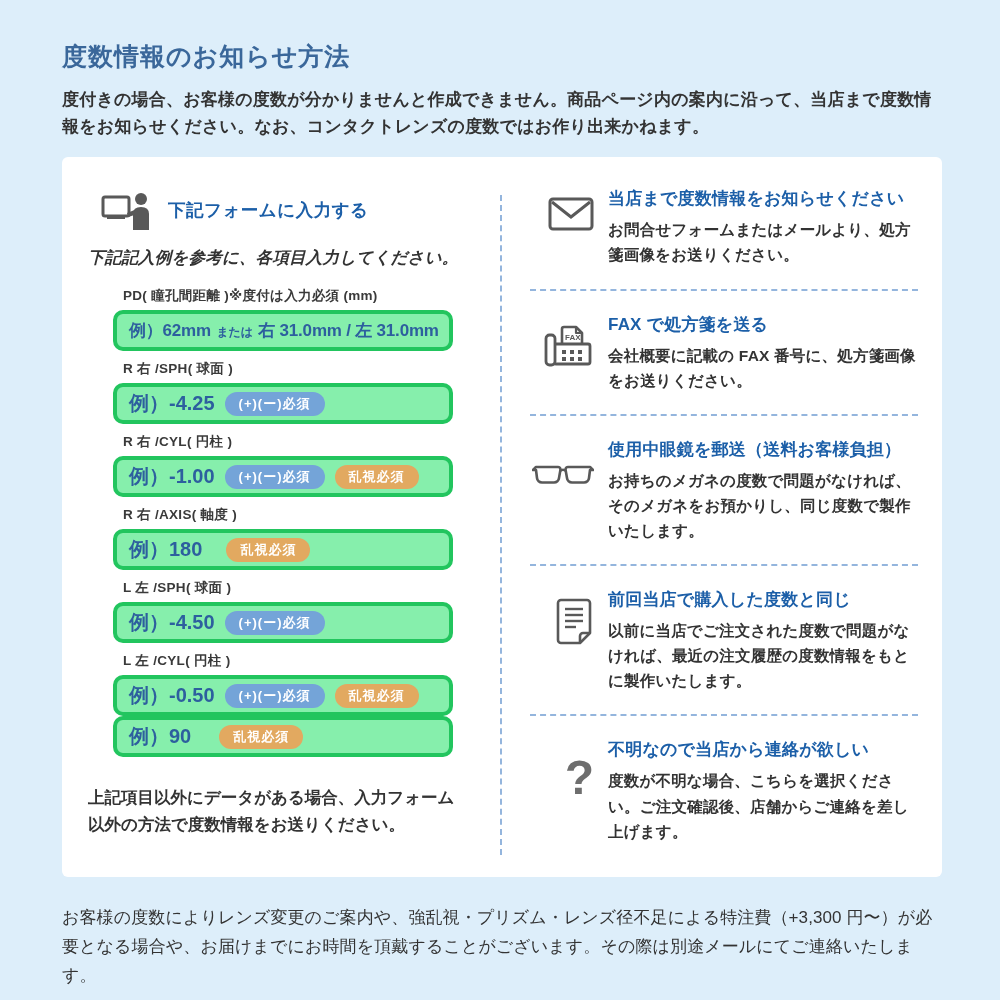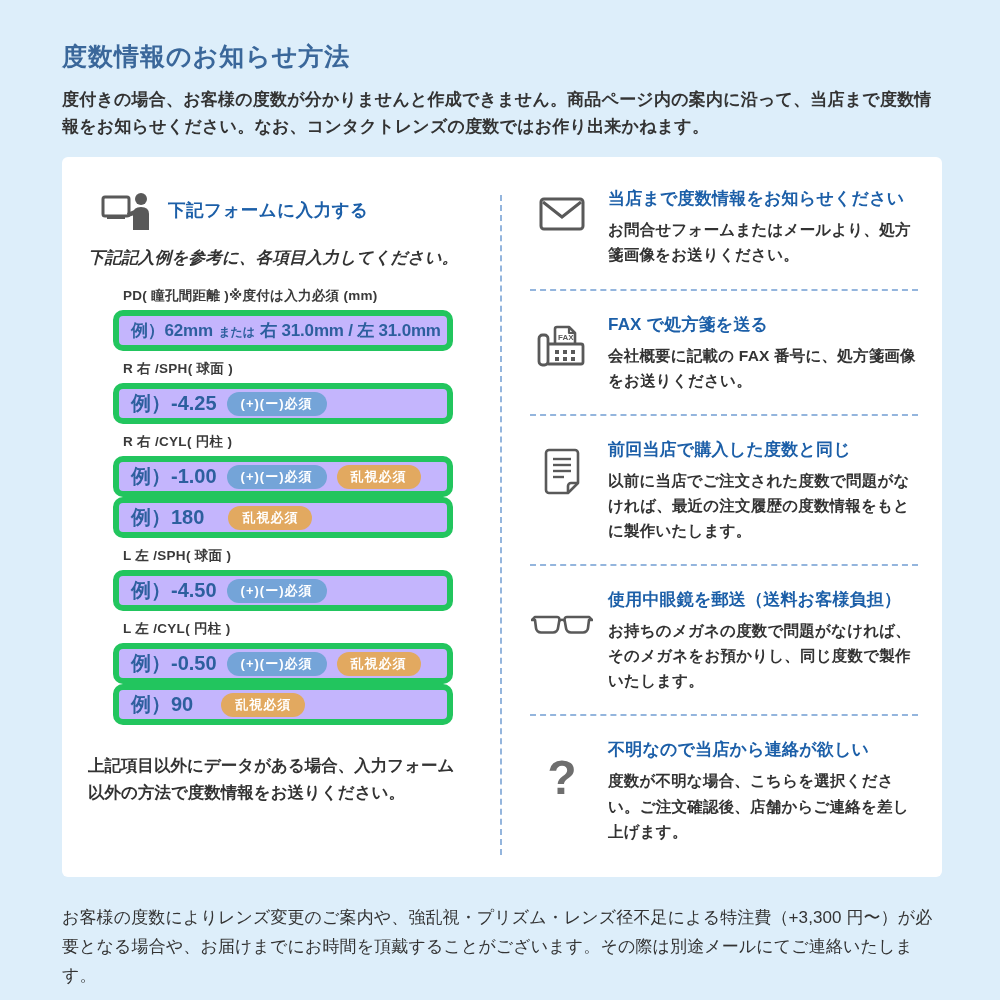--- a/index.html
+++ b/index.html
@@ -45,44 +45,44 @@
     margin-left:16px; letter-spacing:0.5px;
   }
   .form-instruction { margin-top:17px; font-size:16.5px; font-weight:600; letter-spacing:0.2px;font-style:italic; }
 
   .fields { margin-top:18px; margin-left:25px; width:340px; }
   .field-label {
     font-size:13.5px; font-weight:bold; color:#3a3a3a;
     margin:9px 0 5px 10px; letter-spacing:0.3px;
   }
   .example-box {
-    border:6px solid #22c55e; border-radius:10px;
+    border:4px solid #22c55e; border-radius:10px;
     height:41px; display:flex; align-items:center;
-    padding:0 12px; gap:10px; background:#c4b5fd;
+    padding:0 12px; gap:10px; background:#86efac;
   }
   .example-value { color:#2d5f9e; font-weight:bold; font-size:20px; white-space:nowrap; }
   .example-value.long { font-size:17px; letter-spacing:-0.2px; }
   .example-or { font-size:12px; margin:0 1px; }
   .badge {
     border-radius:999px; color:#fff; font-weight:bold; font-size:13px;
     padding:4px 14px; white-space:nowrap; letter-spacing:1px; line-height:1.2;
   }
   .badge.blue { background:#74a4d8; }
   .badge.orange { background:#e2a960; }
 
   .footnote { margin-top:27px; font-size:16.5px; font-weight:600; line-height:1.6; width:380px; }
 
   
   .divider-v { border-left:2px dashed #94b5dd; margin:38px 0 22px; }
 
   
   .right-col { flex:1; padding:8px 24px 0 28px; }
   .method { display:flex; padding:22px 0 21px; }
   .method + .method { border-top:2px dashed #94b5dd; }
-  .method-icon-cell { width:64px; flex:none; display:flex; justify-content:center; align-items:flex-start; padding-top:10px; }
+  .method-icon-cell { width:64px; flex:none; display:flex; justify-content:flex-end; align-items:flex-start; padding-top:10px; }
   .method-body { flex:1; padding-left:14px; }
   .method-heading { color:#1c5fa8; font-size:17px; font-weight:bold; letter-spacing:0.2px; }
   .method-desc { margin-top:7px; font-size:15.5px; font-weight:600; line-height:1.62; letter-spacing:0.2px; }
 
   .question-glyph { font-size:48px; font-weight:bold; color:#6e6e6e; line-height:1; margin-top:6px; }
 
   
   .footer-note {
     margin-top:27px; font-size:17px; font-weight:400;
     line-height:1.7; max-width:885px; letter-spacing:0.1px;
@@ -138,20 +138,21 @@
         <div>
           <div class="field-label">R 右 /CYL( 円柱 )</div>
           <div class="example-box">
             <span class="example-value">例）-1.00</span>
             <span class="badge blue">(+)(ー)必須</span>
             <span class="badge orange">乱視必須</span>
           </div>
         </div>
 
         <div>
+          <div class="field-label">R 右 /AXIS( 軸度 )</div>
           <div class="example-box">
             <span class="example-value">例）180</span>
             <span class="badge orange" style="margin-left:14px;">乱視必須</span>
           </div>
         </div>
 
         <div>
           <div class="field-label">L 左 /SPH( 球面 )</div>
           <div class="example-box">
             <span class="example-value">例）-4.50</span>
@@ -215,51 +216,51 @@
             </g>
           </svg>
         </div>
         <div class="method-body">
           <div class="method-heading">FAX で処方箋を送る</div>
           <div class="method-desc">会社概要に記載の FAX 番号に、処方箋画像をお送りください。</div>
         </div>
       </div>
 
       <div class="method">
+        <div class="method-icon-cell" style="padding-top:26px;">
+          <svg width="62" height="22" viewBox="0 0 62 22">
+            <path d="M1 6 L4 3 H26 a2.5 2.5 0 0 1 2.5 2.5 L27 14 a5 5 0 0 1 -5 4.5 H10 a5 5 0 0 1 -5 -4.5 L4 6 Z" fill="none" stroke="#595959" stroke-width="2.6" stroke-linejoin="round"></path>
+            <path d="M61 6 L58 3 H36 a2.5 2.5 0 0 0 -2.5 2.5 L35 14 a5 5 0 0 0 5 4.5 H52 a5 5 0 0 0 5 -4.5 L58 6 Z" fill="none" stroke="#595959" stroke-width="2.6" stroke-linejoin="round"></path>
+            <path d="M28 7 Q31 4.5 34 7" fill="none" stroke="#595959" stroke-width="2.6"></path>
+          </svg>
+        </div>
+        <div class="method-body">
+          <div class="method-heading">使用中眼鏡を郵送（送料お客様負担）</div>
+          <div class="method-desc">お持ちのメガネの度数で問題がなければ、そのメガネをお預かりし、同じ度数で製作いたします。</div>
+        </div>
+      </div>
+
+      <div class="method">
         <div class="method-icon-cell">
           <svg width="40" height="48" viewBox="0 0 40 48">
             <path d="M7 2 H33 a3 3 0 0 1 3 3 V35 L26 45 H7 a3 3 0 0 1 -3 -3 V5 a3 3 0 0 1 3 -3 Z" fill="#fff" stroke="#595959" stroke-width="2.6" stroke-linejoin="round"></path>
             <path d="M36 35 H29 a3 3 0 0 0 -3 3 v7" fill="none" stroke="#595959" stroke-width="2.6" stroke-linejoin="round"></path>
             <line x1="11" y1="11" x2="29" y2="11" stroke="#595959" stroke-width="2.4"></line>
             <line x1="11" y1="17" x2="29" y2="17" stroke="#595959" stroke-width="2.4"></line>
             <line x1="11" y1="23" x2="29" y2="23" stroke="#595959" stroke-width="2.4"></line>
             <line x1="11" y1="29" x2="22" y2="29" stroke="#595959" stroke-width="2.4"></line>
           </svg>
         </div>
         <div class="method-body">
           <div class="method-heading">前回当店で購入した度数と同じ</div>
           <div class="method-desc">以前に当店でご注文された度数で問題がなければ、最近の注文履歴の度数情報をもとに製作いたします。</div>
         </div>
       </div>
 
       <div class="method">
-        <div class="method-icon-cell" style="padding-top:26px;">
-          <svg width="62" height="22" viewBox="0 0 62 22">
-            <path d="M1 6 L4 3 H26 a2.5 2.5 0 0 1 2.5 2.5 L27 14 a5 5 0 0 1 -5 4.5 H10 a5 5 0 0 1 -5 -4.5 L4 6 Z" fill="none" stroke="#595959" stroke-width="2.6" stroke-linejoin="round"></path>
-            <path d="M61 6 L58 3 H36 a2.5 2.5 0 0 0 -2.5 2.5 L35 14 a5 5 0 0 0 5 4.5 H52 a5 5 0 0 0 5 -4.5 L58 6 Z" fill="none" stroke="#595959" stroke-width="2.6" stroke-linejoin="round"></path>
-            <path d="M28 7 Q31 4.5 34 7" fill="none" stroke="#595959" stroke-width="2.6"></path>
-          </svg>
-        </div>
-        <div class="method-body">
-          <div class="method-heading">使用中眼鏡を郵送（送料お客様負担）</div>
-          <div class="method-desc">お持ちのメガネの度数で問題がなければ、そのメガネをお預かりし、同じ度数で製作いたします。</div>
-        </div>
-      </div>
-
-      <div class="method">
         <div class="method-icon-cell">
           <span class="question-glyph">?</span>
         </div>
         <div class="method-body">
           <div class="method-heading">不明なので当店から連絡が欲しい</div>
           <div class="method-desc">度数が不明な場合、こちらを選択ください。ご注文確認後、店舗からご連絡を差し上げます。</div>
         </div>
       </div>
 
     </div>

